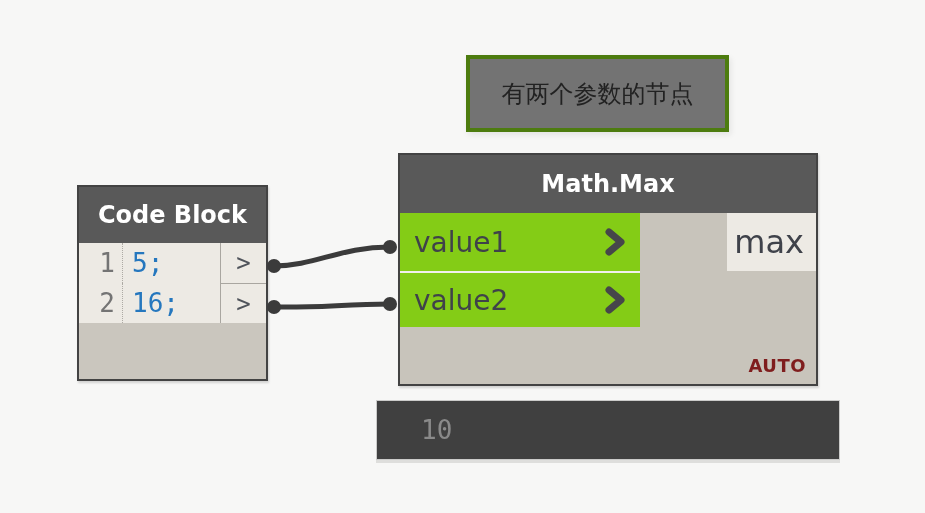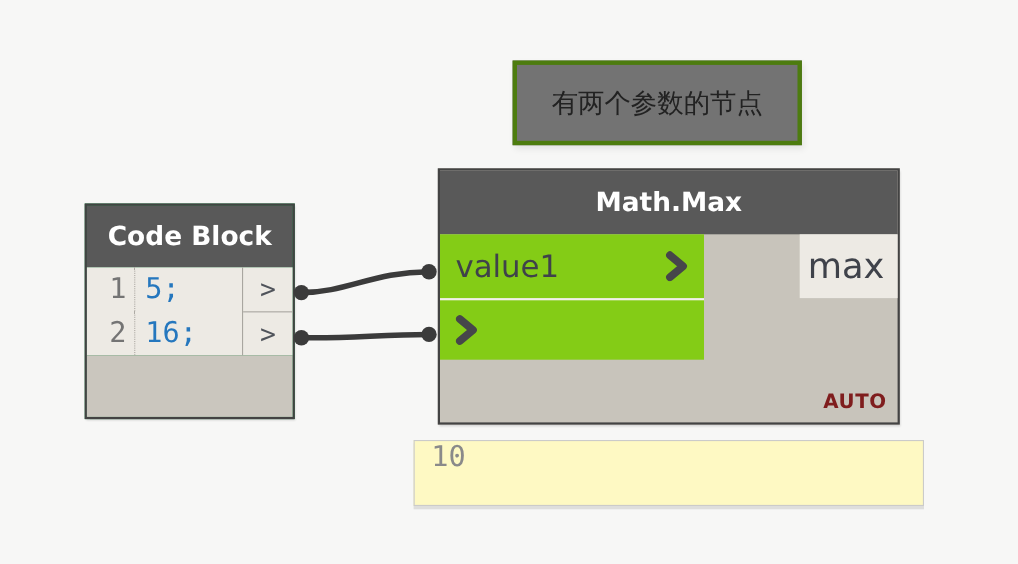--- a/index.html
+++ b/index.html
@@ -87,26 +87,26 @@
   .mm-lacing {
     position: absolute; right: 10px; bottom: 8px;
     font-size: 18px; font-weight: bold; color: #7f1d1d; letter-spacing: 0.5px;
   }
 
   
   .preview {
     position: absolute;
     left: 376px; top: 400px;
     width: 464px; height: 60px;
-    background: #fef9c3;
+    background: #404040;
     border: 1px solid #CBCBCA;
     box-shadow: 0 3px 0 #DEDEDC;
     box-sizing: border-box;
-    display: flex; 
-    padding-left: 15px;
+    display: flex; align-items: center;
+    padding-left: 44px;
     font-family: "DejaVu Sans Mono", monospace;
     font-size: 26px; color: #8A8A8A;
   }
 
   
   .wires { position: absolute; left: 0; top: 0; width: 925px; height: 513px; pointer-events: none; }
 </style>
 </head>
 <body>
 
@@ -147,20 +147,21 @@
       <div class="mm-inputs">
         <div class="mm-in-row">
           <span class="mm-in-label">value1</span>
           <span class="chevron">
             <svg width="21" height="28" viewBox="0 0 21 28">
               <polyline points="4,4 16,14 4,24" fill="none" stroke="#46464A" stroke-width="7" stroke-linecap="round" stroke-linejoin="round"></polyline>
             </svg>
           </span>
         </div>
         <div class="mm-in-row">
+          <span class="mm-in-label">value2</span>
           <span class="chevron">
             <svg width="21" height="28" viewBox="0 0 21 28">
               <polyline points="4,4 16,14 4,24" fill="none" stroke="#46464A" stroke-width="7" stroke-linecap="round" stroke-linejoin="round"></polyline>
             </svg>
           </span>
         </div>
       </div>
       <div class="mm-out-box">
         <span>max</span>
       </div>

